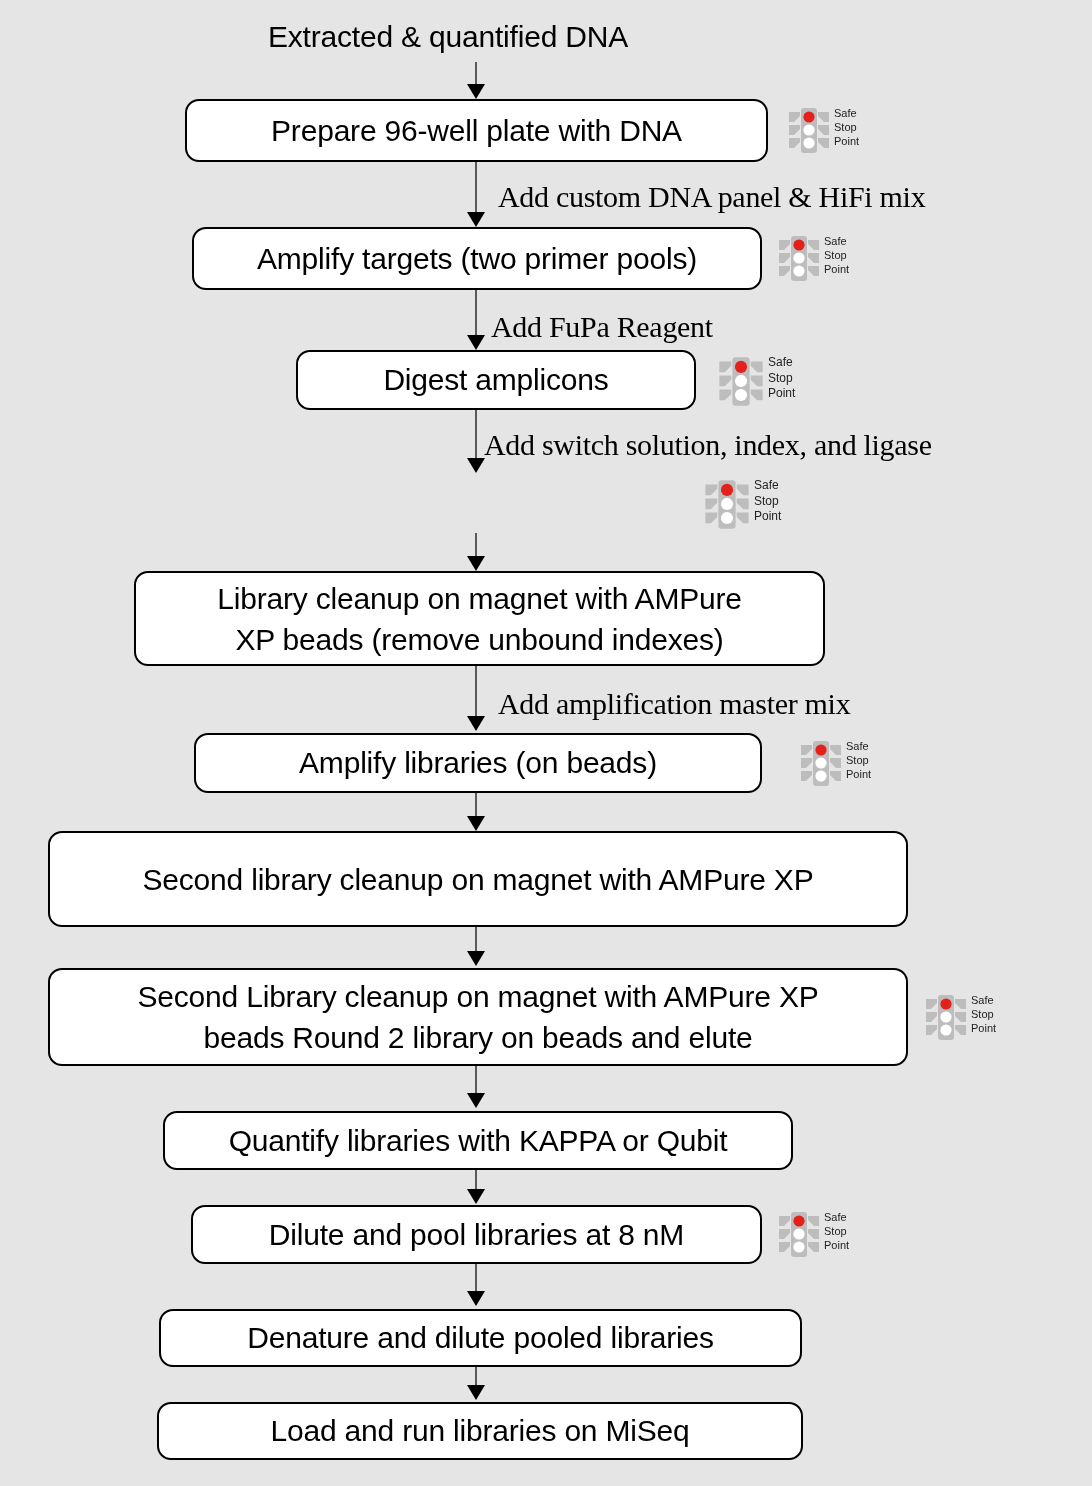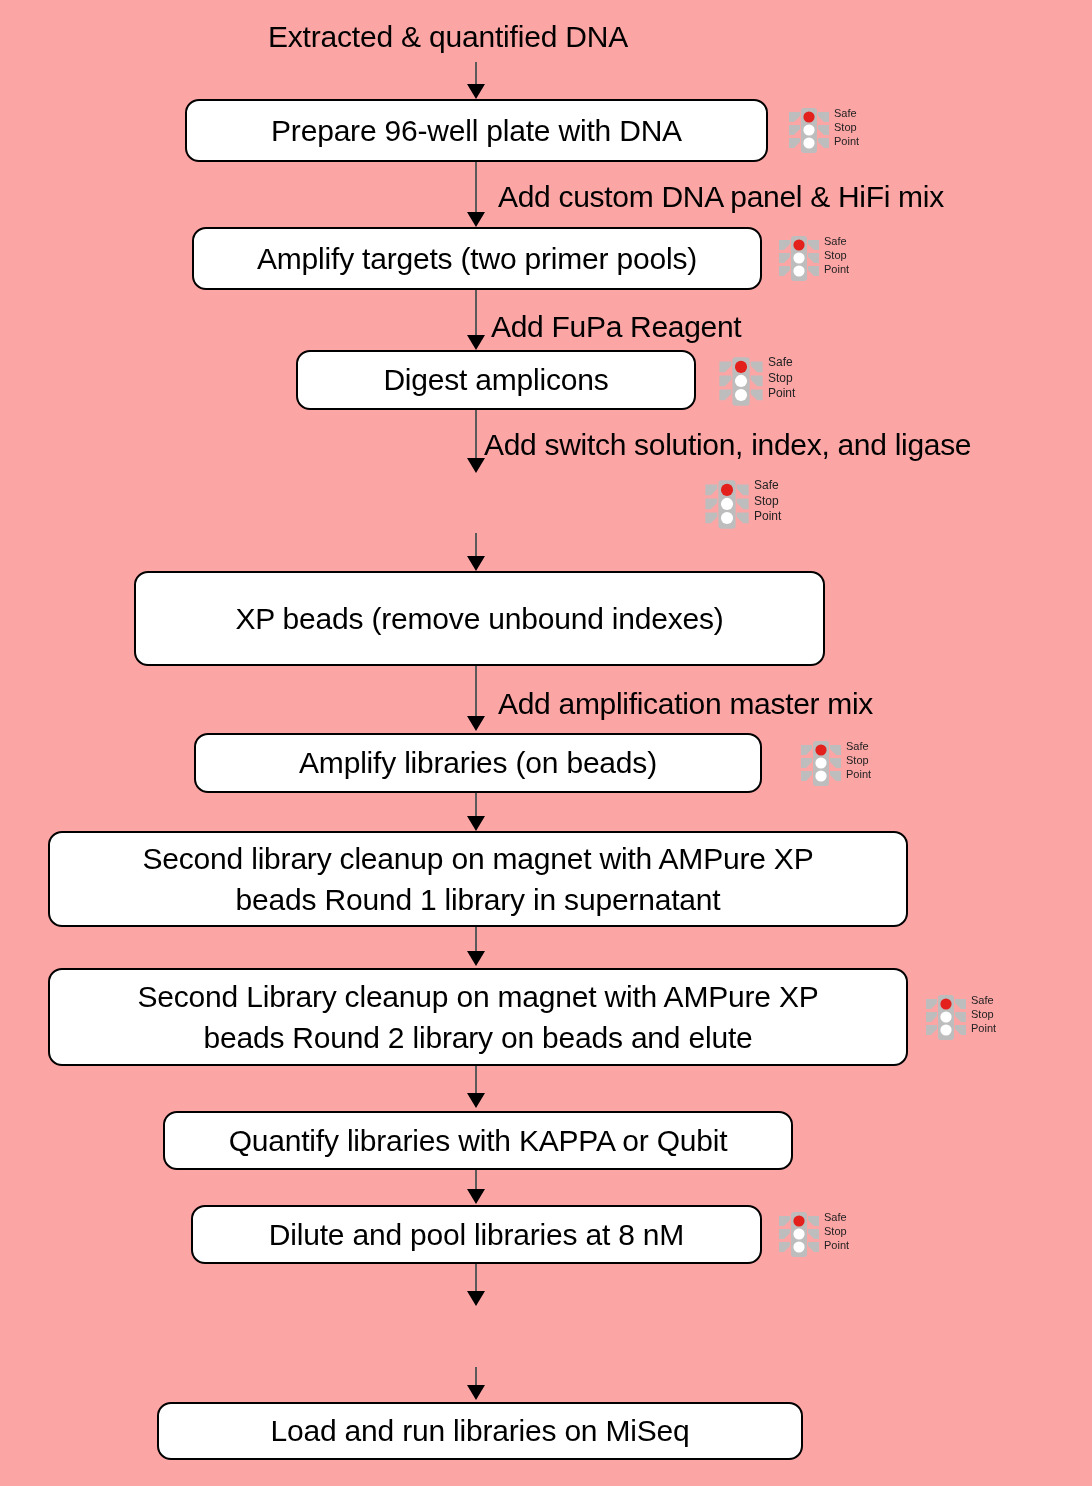--- a/index.html
+++ b/index.html
@@ -8,21 +8,21 @@
     background: #ffffff;
   }
   body {
     font-family: "Liberation Sans", sans-serif;
     color: #000000;
   }
   #canvas {
     position: relative;
     width: 1092px;
     height: 1486px;
-    background: #fca5a5;
+    background: #e5e5e5;
     overflow: hidden;
   }
   .node {
     position: absolute;
     box-sizing: border-box;
     border: 2.5px solid #000000;
     border-radius: 14px;
     background: #ffffff;
     display: flex;
     align-items: center;
@@ -45,20 +45,21 @@
     white-space: nowrap;
   }
 
   .edge-label {
     position: absolute;
     font-size: 30px;
     line-height: 1.1;
     letter-spacing: -0.3px;
     color: #000000;
     white-space: nowrap;
+    font-family: Liberation Serif, serif;
   }
 
   
   .conn {
     position: absolute;
     width: 0;
     border-left: 2px solid #5a5a5a;
   }
   .arrowhead {
     position: absolute;
@@ -213,20 +214,21 @@
       <span>Safe</span>
       <span>Stop</span>
       <span>Point</span>
     </span>
   </div>
 
   <div class="conn" style="left:475px; top:533px; height:34px;"></div>
   <div class="arrowhead" style="left:467px; top:556px;"></div>
 
   <div class="node two-line" style="left:134px; top:571px; width:691px; height:95px; flex-direction:column; gap:2px;">
+    <span>Library cleanup on magnet with AMPure</span>
     <span>XP beads (remove unbound indexes)</span>
   </div>
 
   <div class="conn" style="left:475px; top:666px; height:60px;"></div>
   <div class="arrowhead" style="left:467px; top:716px;"></div>
   <div class="edge-label" style="left:498px; top:687px;">Add amplification master mix</div>
 
   <div class="node" style="left:194px; top:733px; width:568px; height:60px;">
     <span>Amplify libraries (on beads)</span>
   </div>
@@ -252,21 +254,20 @@
       <span>Stop</span>
       <span>Point</span>
     </span>
   </div>
 
   <div class="conn" style="left:475px; top:793px; height:34px;"></div>
   <div class="arrowhead" style="left:467px; top:816px;"></div>
 
   <div class="node two-line" style="left:48px; top:831px; width:860px; height:96px; flex-direction:column; gap:2px;">
     <span>Second library cleanup on magnet with AMPure XP</span>
-    <span>beads Round 1 library in supernatant</span>
   </div>
 
   <div class="conn" style="left:475px; top:927px; height:34px;"></div>
   <div class="arrowhead" style="left:467px; top:951px;"></div>
 
   <div class="node two-line" style="left:48px; top:968px; width:860px; height:98px; flex-direction:column; gap:2px;">
     <span>Second Library cleanup on magnet with AMPure XP</span>
     <span>beads Round 2 library on beads and elute</span>
   </div>
   <div class="ssp" style="left:925px; top:993px;">
@@ -326,20 +327,23 @@
     <span class="ssp-text" style="font-size:11px; line-height:1.28;">
       <span>Safe</span>
       <span>Stop</span>
       <span>Point</span>
     </span>
   </div>
 
   <div class="conn" style="left:475px; top:1264px; height:31px;"></div>
   <div class="arrowhead" style="left:467px; top:1291px;"></div>
 
+  <div class="node" style="left:159px; top:1309px; width:643px; height:58px;">
+    <span>Denature and dilute pooled libraries</span>
+  </div>
 
   <div class="conn" style="left:475px; top:1367px; height:24px;"></div>
   <div class="arrowhead" style="left:467px; top:1385px;"></div>
 
   <div class="node" style="left:157px; top:1402px; width:646px; height:58px;">
     <span>Load and run libraries on MiSeq</span>
   </div>
 
 </div>
 

